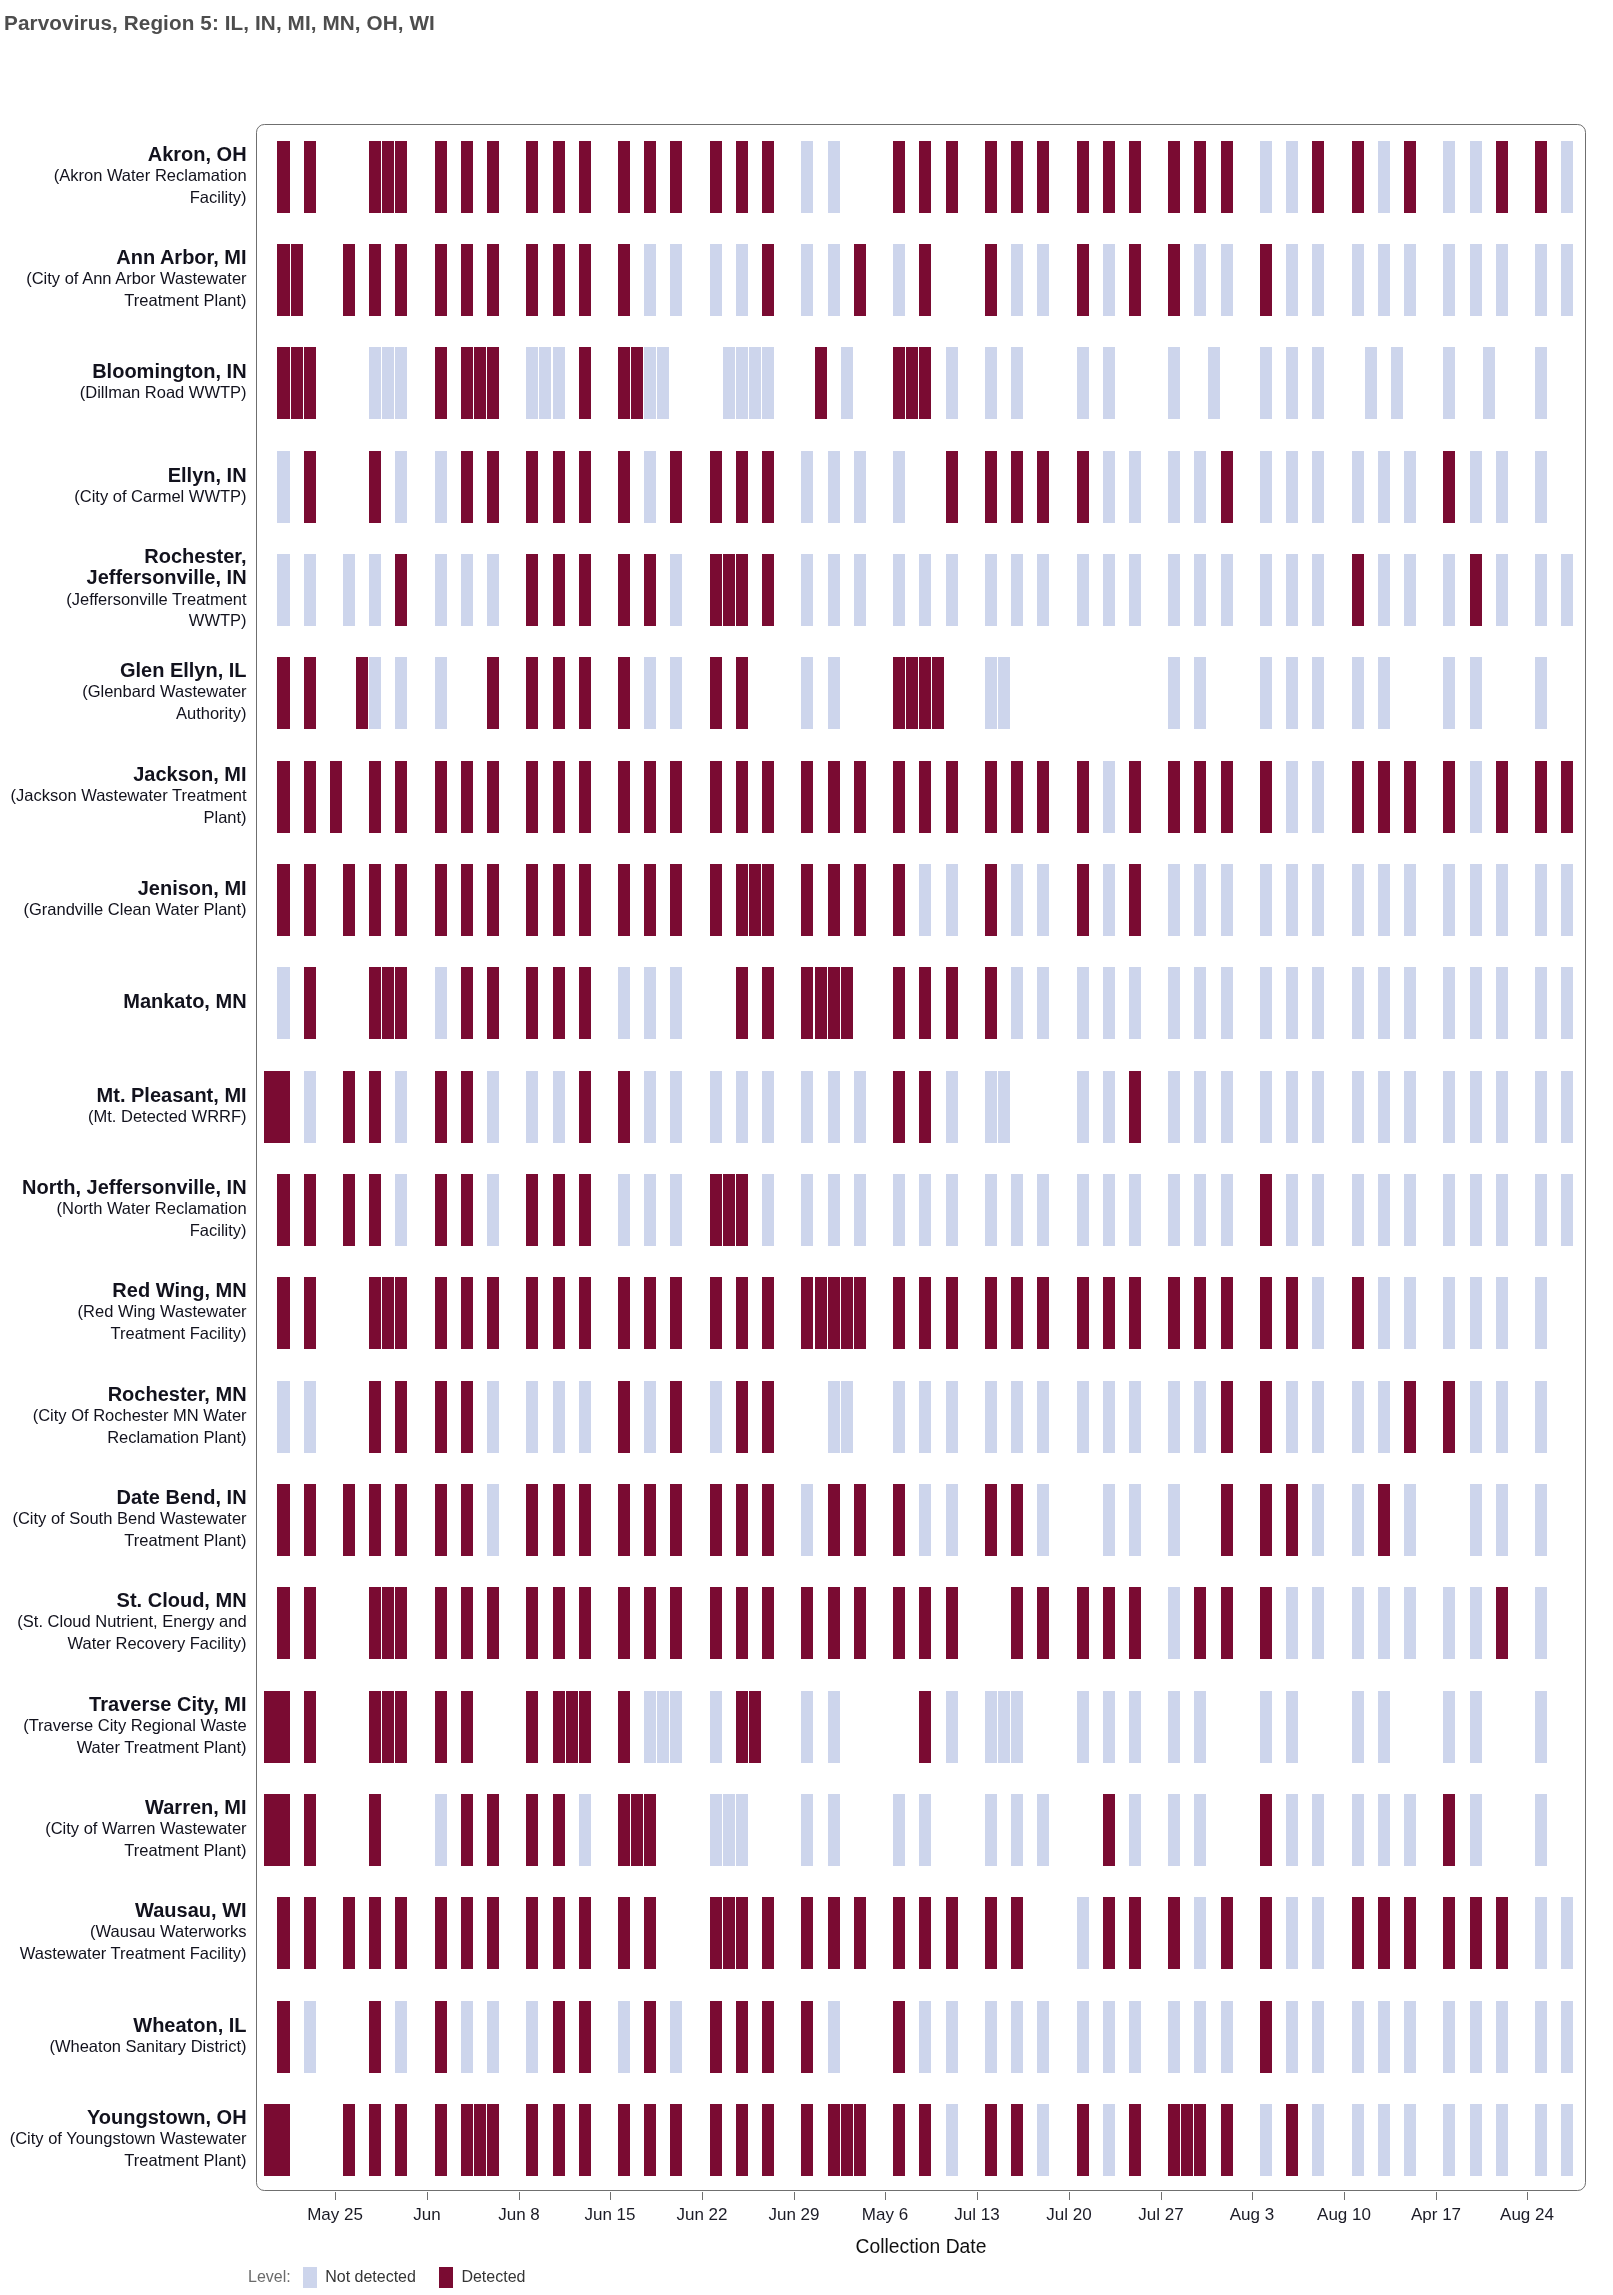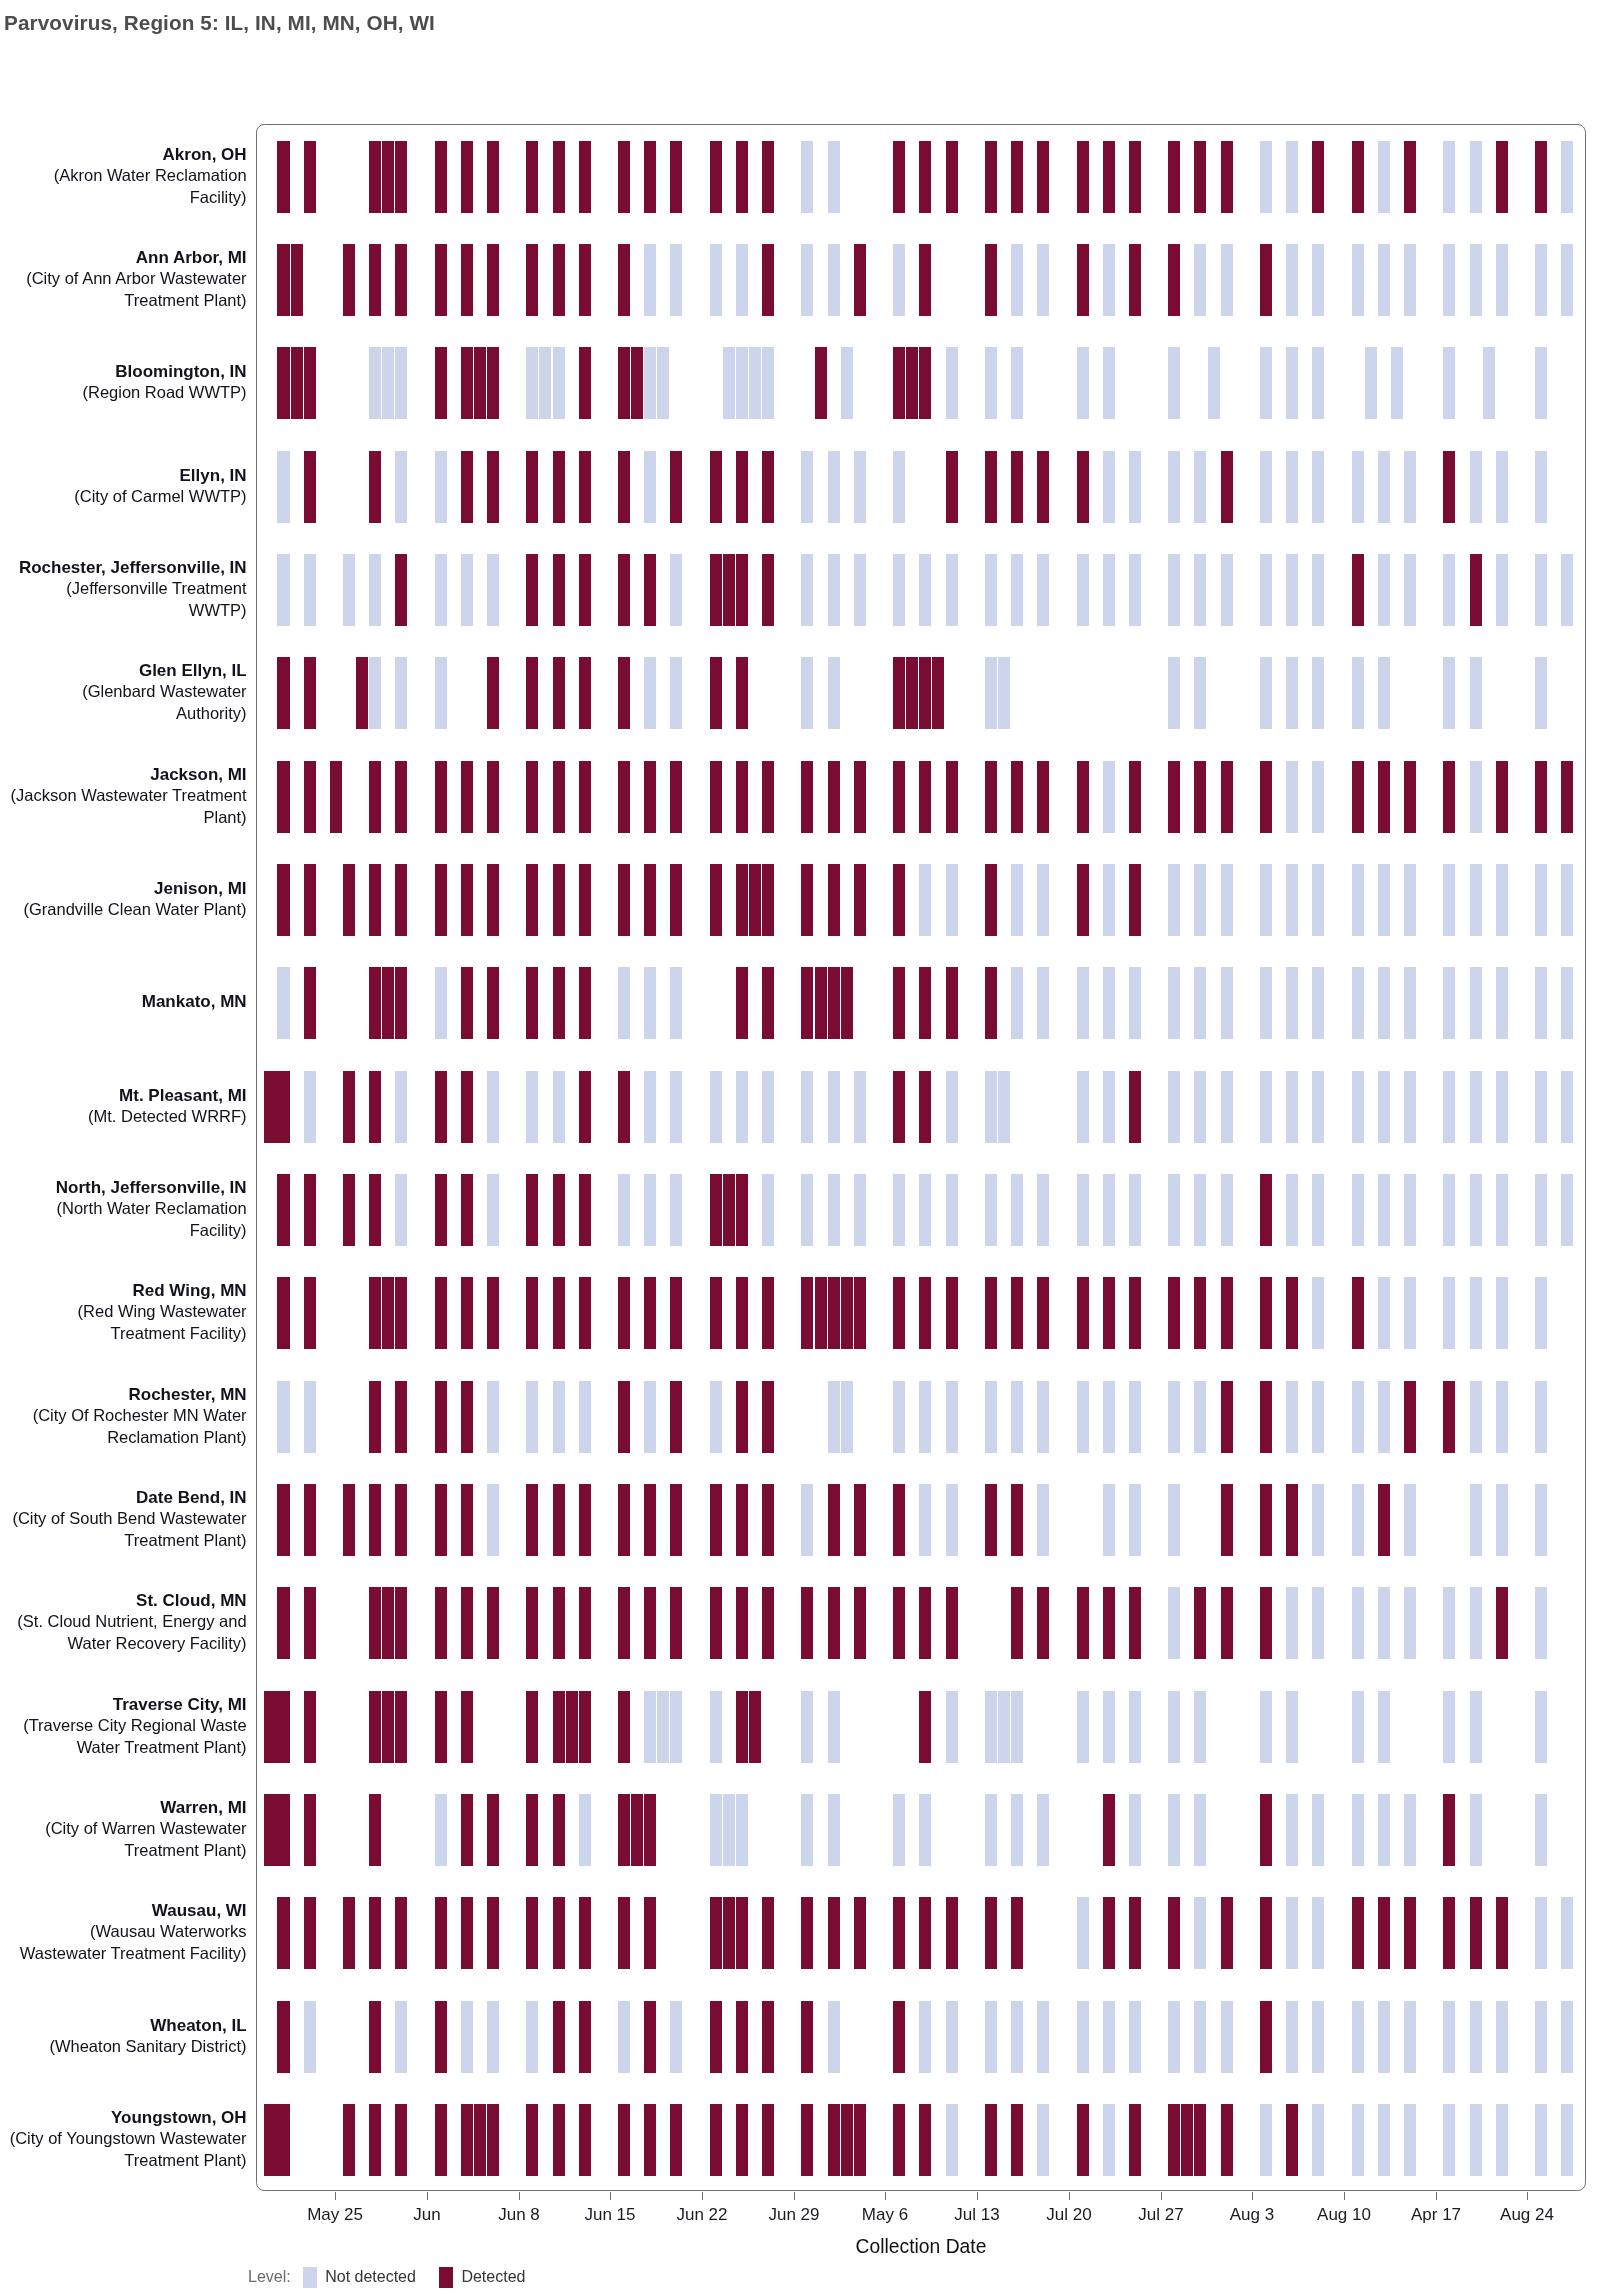--- a/index.html
+++ b/index.html
@@ -15,21 +15,21 @@
   .plot {
     position:absolute; left:256px; top:124px; width:1330px; height:2067px;
     border:1.4px solid #6f6f6f; border-radius:8.3px; background:#ffffff;
   }
   .bar { position:absolute; }
   .rowlabel {
     position:absolute; left:9.6px; width:237px; text-align:right;
     transform:translateY(-50%);
     color:#12121d; font-size:16.5px; line-height:21.4px;
   }
-  .rowlabel .city { font-weight:bold; font-size:17px; }
+  .rowlabel .city { font-weight:bold; font-size:20px; }
   .tickmark { position:absolute; top:2192px; width:1.4px; height:7.6px; background:#6f6f6f; }
   .ticklabel {
     position:absolute; top:2205px; transform:translateX(-50%);
     font-size:17px; color:#1b1b26; white-space:nowrap;
   }
   .xlabel {
     position:absolute; left:256px; top:2236px; width:1330px; text-align:center;
     font-size:19.3px; color:#101010;
   }
   .legend {
@@ -878,21 +878,21 @@
       <div class="rowlabel" style="top: 176px;">
         <div class="city">Akron, OH</div>
         <div class="facility">(Akron Water Reclamation Facility)</div>
       </div>
       <div class="rowlabel" style="top: 279px;">
         <div class="city">Ann Arbor, MI</div>
         <div class="facility">(City of Ann Arbor Wastewater Treatment Plant)</div>
       </div>
       <div class="rowlabel" style="top: 382px;">
         <div class="city">Bloomington, IN</div>
-        <div class="facility">(Region Road WWTP)</div>
+        <div class="facility">(Dillman Road WWTP)</div>
       </div>
       <div class="rowlabel" style="top: 486px;">
         <div class="city">Ellyn, IN</div>
         <div class="facility">(City of Carmel WWTP)</div>
       </div>
       <div class="rowlabel" style="top: 589px;">
         <div class="city">Rochester, Jeffersonville, IN</div>
         <div class="facility">(Jeffersonville Treatment WWTP)</div>
       </div>
       <div class="rowlabel" style="top: 692px;">

